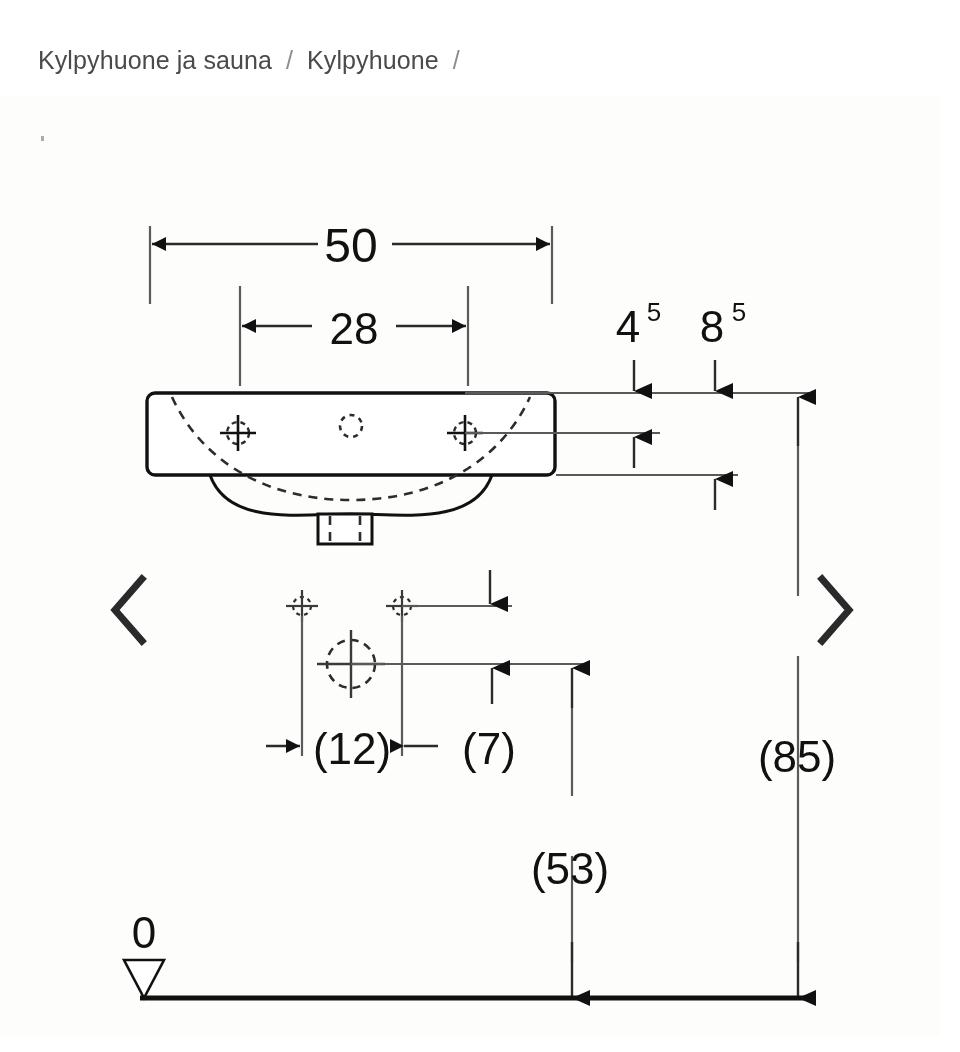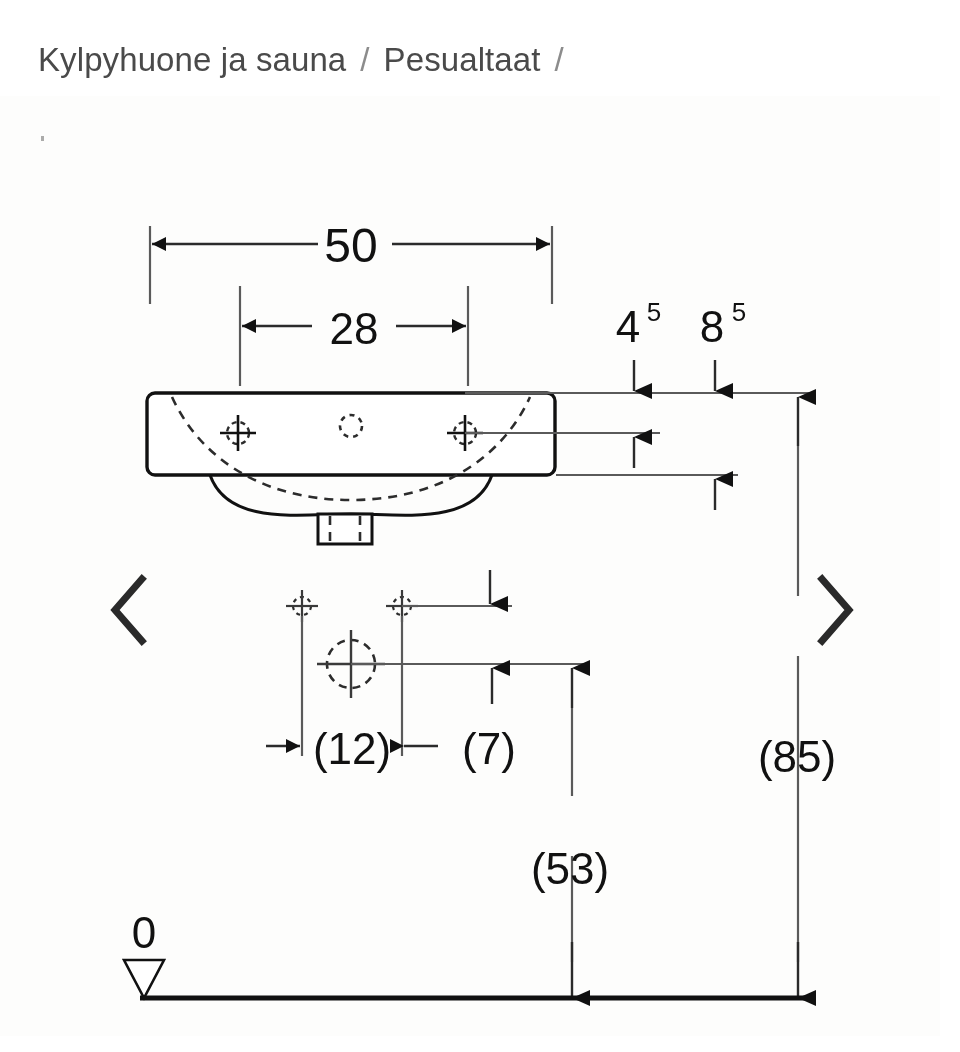--- a/index.html
+++ b/index.html
@@ -17,21 +17,21 @@
   }
 
   
   .breadcrumb {
     position: absolute;
     left: 38px;
     top: 40px;
     height: 40px;
     display: flex;
     align-items: center;
-    font-size: 33px;
+    font-size: 25px;
     color: #4a4a4a;
     letter-spacing: 0.1px;
     white-space: nowrap;
   }
   .crumb {
     color: #4a4a4a;
     text-decoration: none;
   }
   .crumb-sep {
     color: #8c8c8c;
@@ -80,21 +80,21 @@
     background: #8f8f8f;
     opacity: .75;
   }
 </style>
 </head>
 <body>
 
 <nav class="breadcrumb">
   <a class="crumb" href="#">Kylpyhuone ja sauna</a>
   <span class="crumb-sep">/</span>
-  <a class="crumb" href="#">Pesualtaat</a>
+  <a class="crumb" href="#">Kylpyhuone</a>
   <span class="crumb-sep">/</span>
 </nav>
 
 <div class="drawing-stage">
 
   <span class="speck"></span>
 
   <svg class="drawing-svg" width="960" height="940" viewBox="0 0 960 940">
     <defs>
       <marker id="ar-left" markerWidth="16" markerHeight="14" refX="1" refY="7" orient="auto" markerUnits="userSpaceOnUse">

